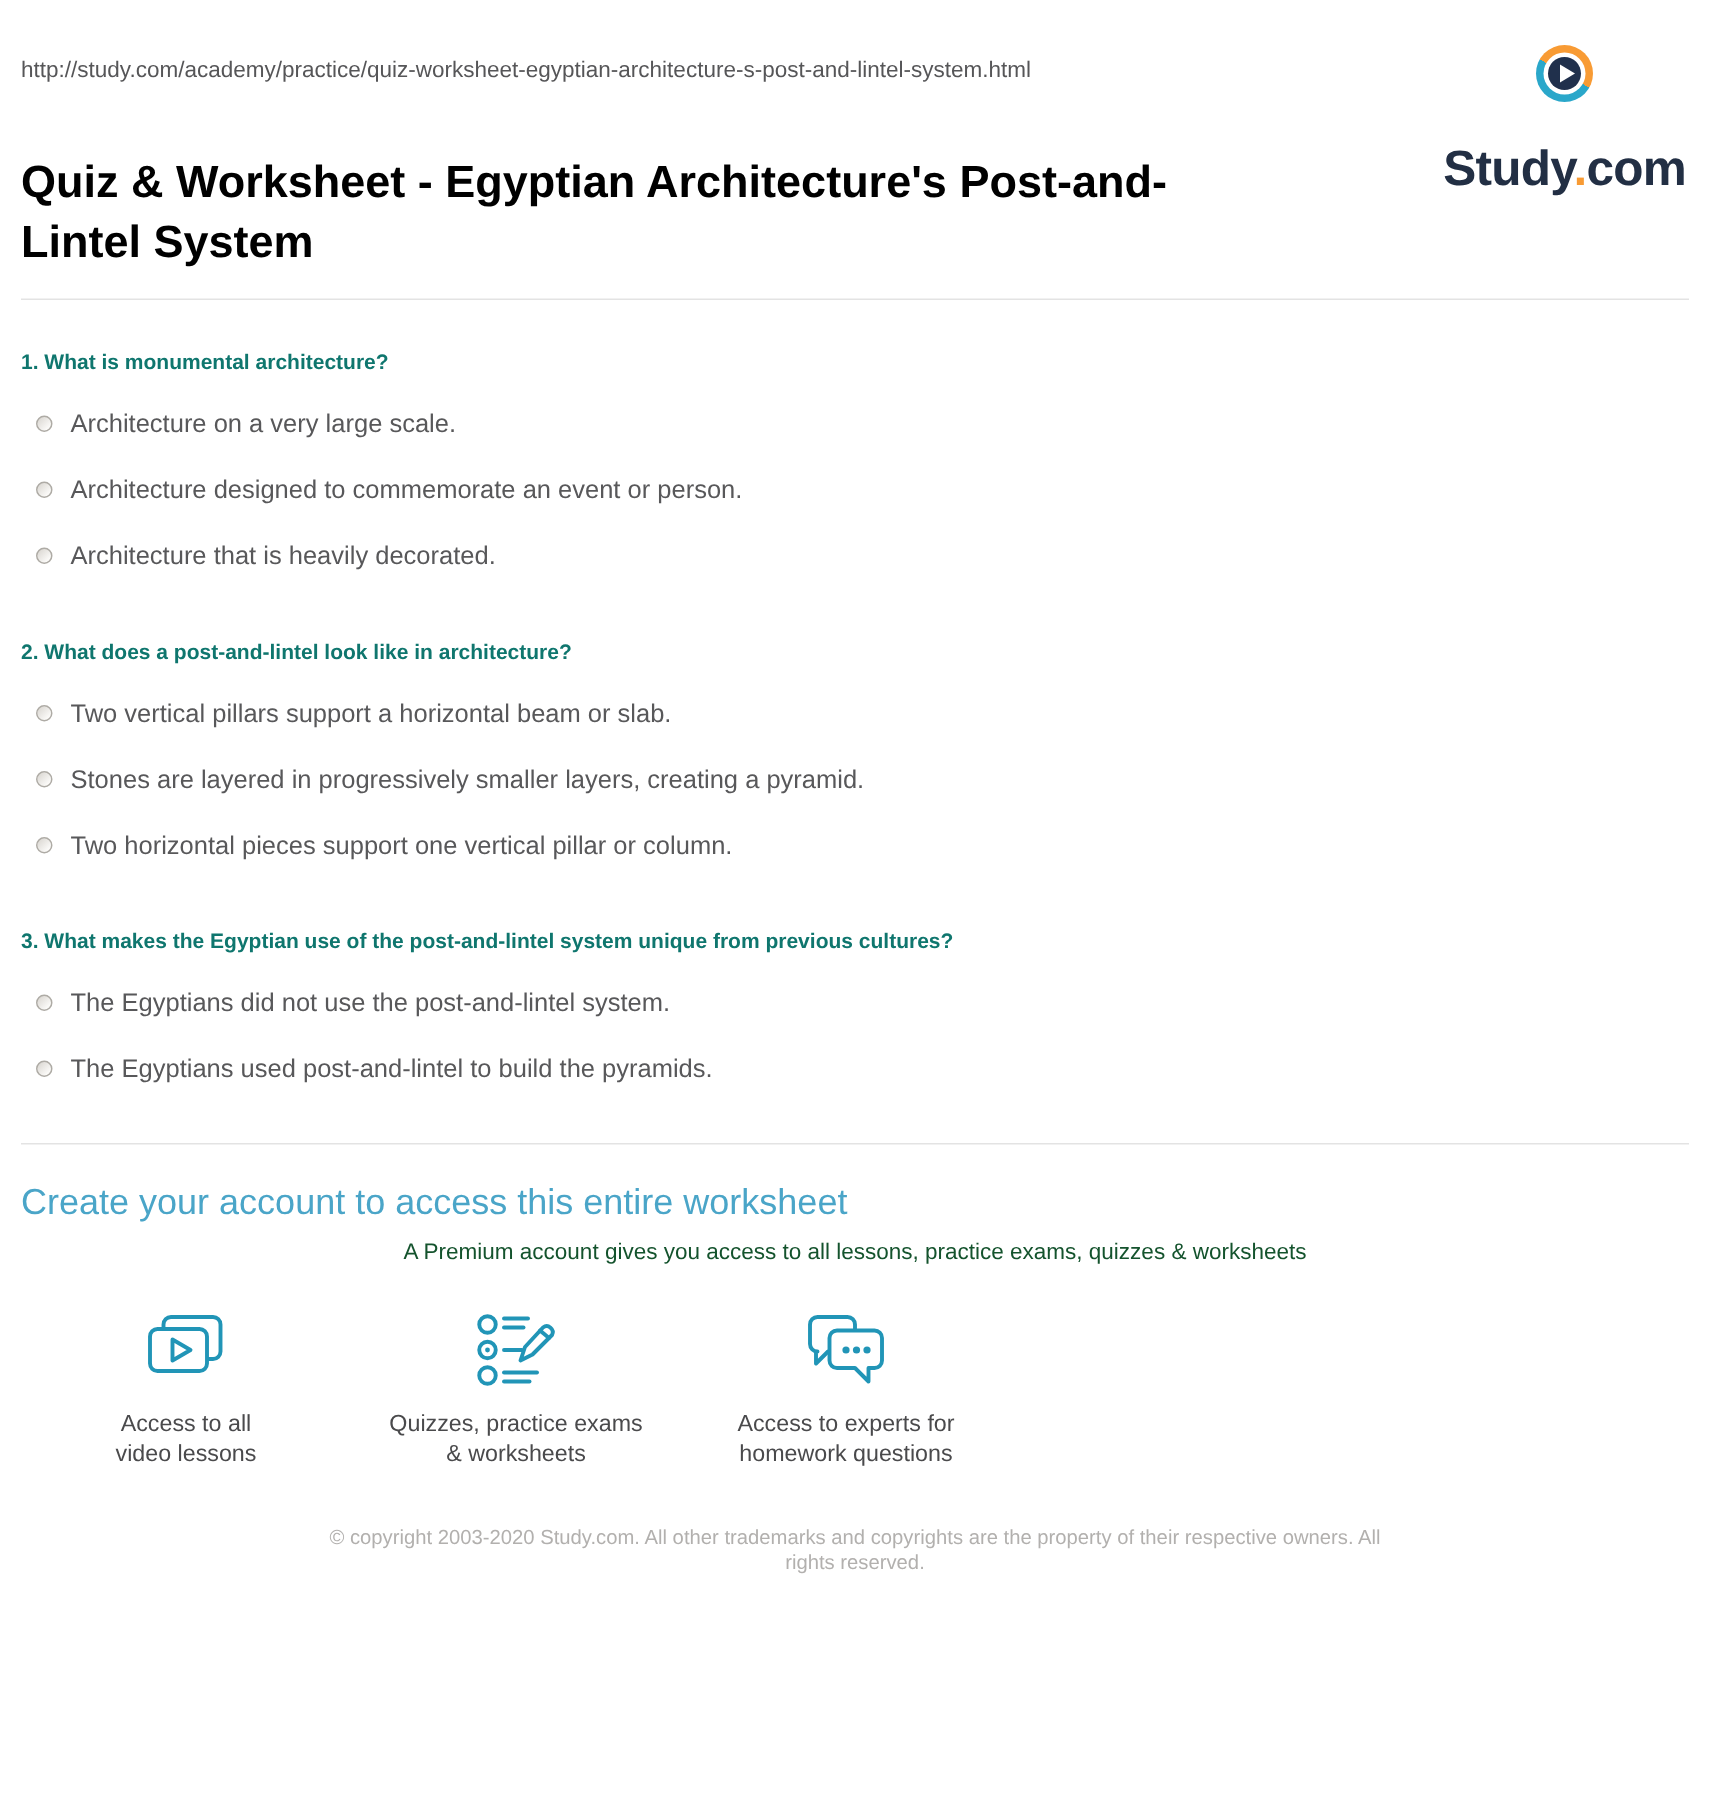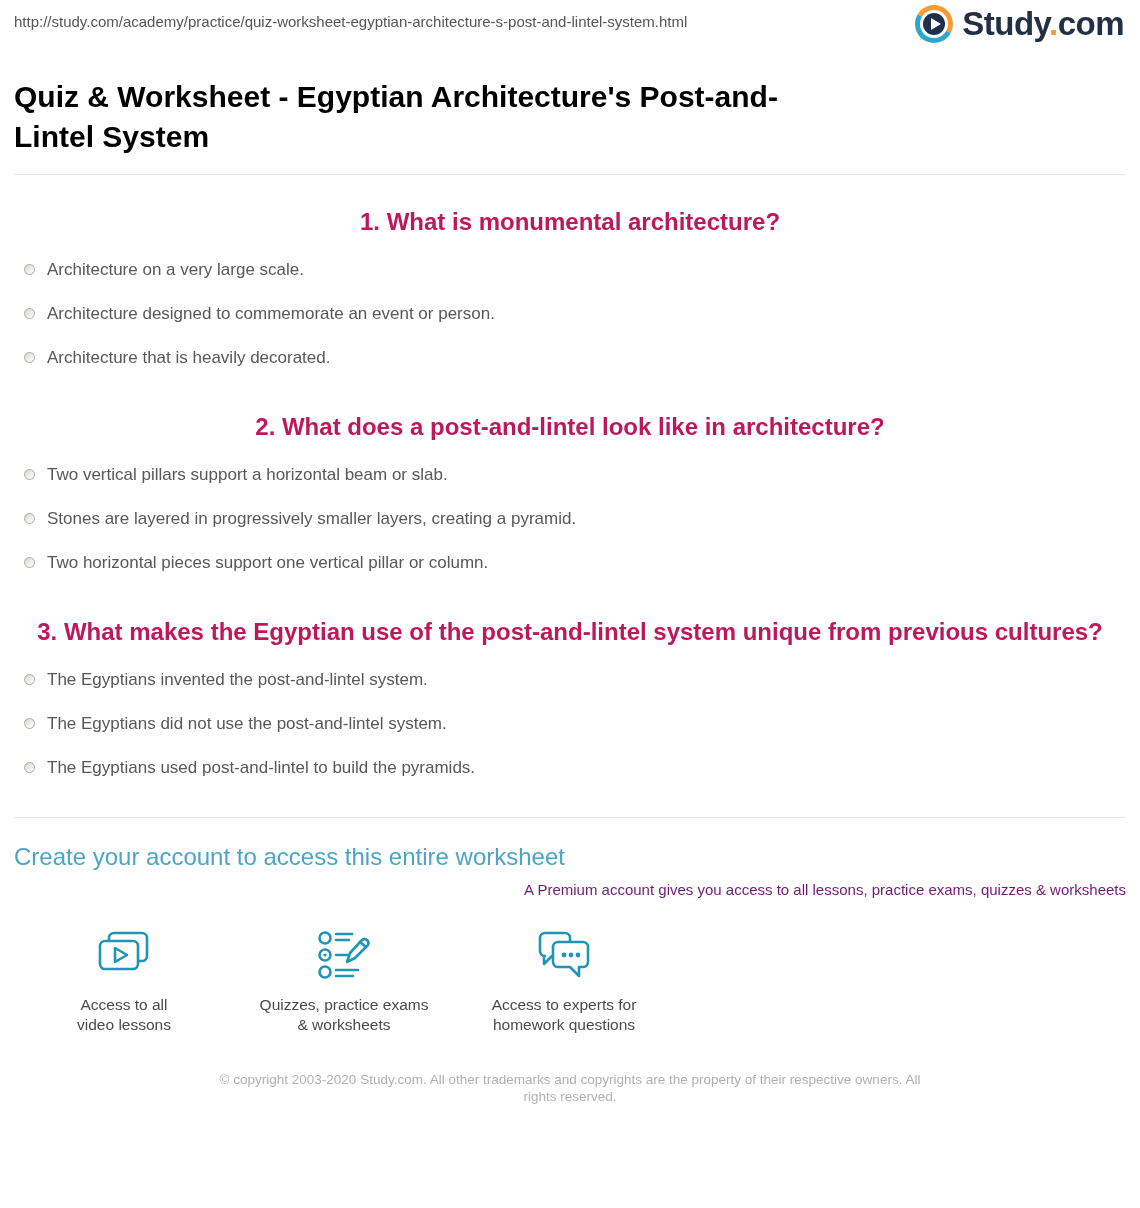--- a/index.html
+++ b/index.html
@@ -6,52 +6,52 @@
   html,body { margin:0; padding:0; background:#fff; }
   body {
     width:1140px; height:1208px;
     font-family:"Liberation Sans", sans-serif;
     color:#58585a;
     overflow:hidden;
   }
   .wrap { padding:0 14px; position:relative; }
 
   
-  .top { position:relative; padding-top:13px; height:52px; }
+  .top { position:relative; padding-top:13px; height:52px;margin-top:25px; }
   .url { font-size:15px; color:#565658; letter-spacing:0; }
-  .logo { position:absolute; top:5px; right:2px; display:flex; align-items:center; gap:9px; cursor:pointer; }
+  .logo { position:absolute; top:5px; right:2px; display:flex; align-items:center; gap:25px; cursor:pointer;flex-direction:column; }
   .logo-mark { position:relative; width:38px; height:38px; display:inline-block; }
   .logo-ring { position:absolute; inset:0; border-radius:50%;
     background:conic-gradient(from -60deg, #f89b34 0 50%, #2aa7ca 0); }
   .logo-hole { position:absolute; inset:5px; border-radius:50%; background:#fff; }
   .logo-core { position:absolute; inset:8px; border-radius:50%; background:#20304c; }
   .play-tri { position:absolute; left:8px; top:5px; width:0; height:0;
     border-left:10px solid #fff; border-top:6px solid transparent; border-bottom:6px solid transparent; }
   .logo-text { font-size:33px; font-weight:bold; color:#222f44; letter-spacing:-0.5px; line-height:38px; }
   .logo-dot { color:#f89b34; }
 
   
   h1.page-title { margin:25px 0 0 0; font-size:30px; line-height:40px; font-weight:bold;
     color:#000000; max-width:800px; }
 
   hr.rule { border:none; border-top:1px solid #e3e3e3; margin:17px 0 0 0; }
 
   
-  h2.q { margin:33px 0 0 0; font-size:24px; font-weight:bold; color:#be185d;text-align:center; }
+  h2.q { margin:33px 0 0 0; font-size:14px; font-weight:bold; color:#0f766e; }
   h2.q.later { margin-top:45px; }
   .opts { padding-left:10px; }
   .opt { display:flex; align-items:flex-start; margin-top:24px; cursor:pointer; }
   .radio { flex:0 0 auto; width:11px; height:11px; margin-top:4px; border-radius:50%;
     border:1px solid #aeaba5; background:linear-gradient(135deg,#dcd9d4 10%,#fbfaf8 80%); }
   .opt-label { margin-left:12px; font-size:17px; line-height:20px; color:#58585a; }
 
   
   .cta-head { margin:25px 0 0 0; text-align:left; font-size:24px; font-weight:400;
     color:#4aa5c8; cursor:pointer; }
-  .cta-sub { margin:10px 0 0 0; text-align:right; font-size:15px; color:#701a75; }
+  .cta-sub { margin:10px 0 0 0; text-align:center; font-size:15px; color:#14532d; }
 
   
   .features { margin-top:31px; display:flex; justify-content:flex-start; }
   .feature { width:220px; text-align:center; }
   .f-icon { height:62px; display:flex; align-items:flex-start; justify-content:center; }
   .f-label { margin-top:4px; font-size:15.5px; line-height:20px; color:#4a4a4c; }
   svg.tealicon { stroke:#2195b7; fill:none; stroke-width:2.6; stroke-linecap:round; stroke-linejoin:round; }
 
   
   .copyright { margin:36px auto 0 auto; max-width:730px; text-align:center;
@@ -106,24 +106,20 @@
       <span class="opt-label">Stones are layered in progressively smaller layers, creating a pyramid.</span>
     </div>
     <div class="opt">
       <span class="radio"></span>
       <span class="opt-label">Two horizontal pieces support one vertical pillar or column.</span>
     </div>
   </div>
 
   <h2 class="q later">3. What makes the Egyptian use of the post-and-lintel system unique from previous cultures?</h2>
   <div class="opts">
-    <div class="opt">
-      <span class="radio"></span>
-      <span class="opt-label">The Egyptians invented the post-and-lintel system.</span>
-    </div>
     <div class="opt">
       <span class="radio"></span>
       <span class="opt-label">The Egyptians did not use the post-and-lintel system.</span>
     </div>
     <div class="opt">
       <span class="radio"></span>
       <span class="opt-label">The Egyptians used post-and-lintel to build the pyramids.</span>
     </div>
   </div>
 

